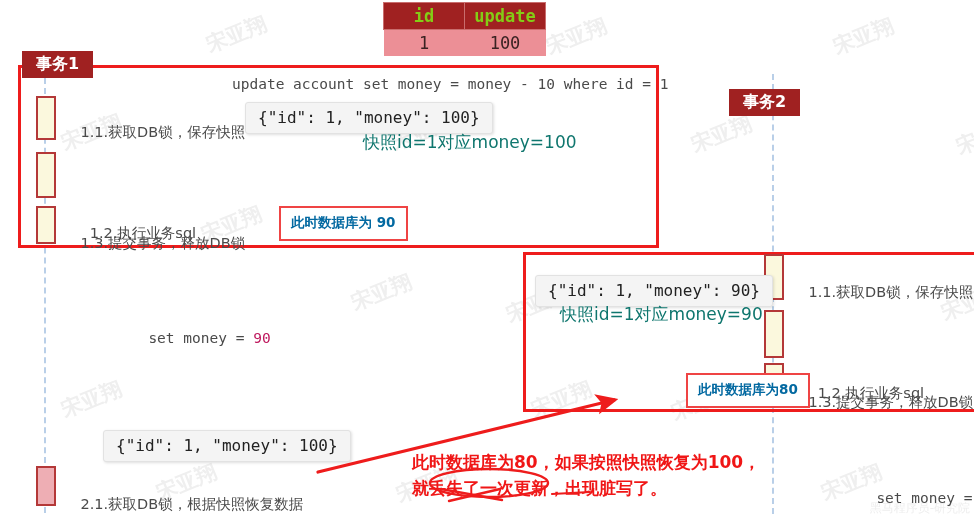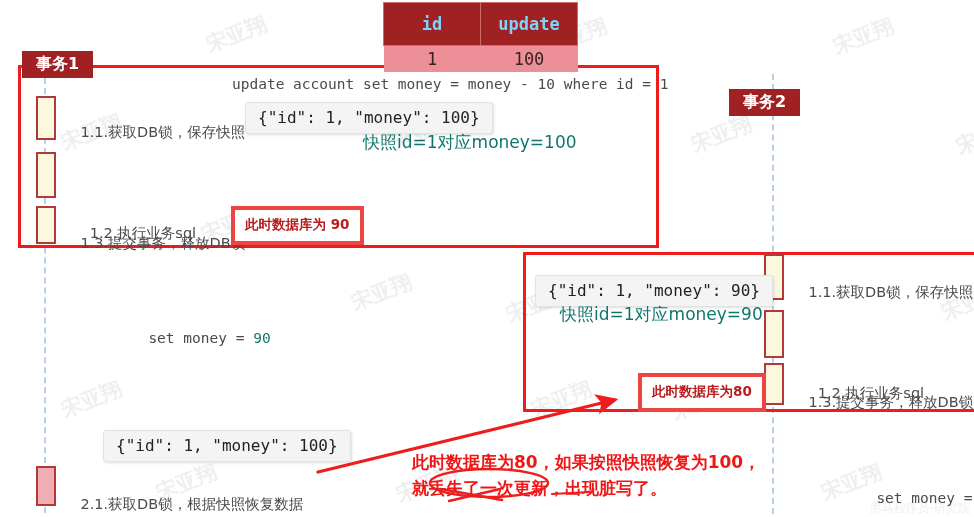--- a/index.html
+++ b/index.html
@@ -49,29 +49,29 @@
   
   .db-table {
     position: absolute;
     left: 383px;
     top: 2px;
     border-collapse: collapse;
     z-index: 6;
   }
   .db-table th {
     background: #a02121;
-    color: #7dd3fc;
+    color: #84cc16;
     font-family: "DejaVu Sans Mono", monospace;
     font-size: 17px;
     font-weight: bold;
     width: 80px;
     height: 26px;
     border: 1px solid #c96d6d;
     text-align: center;
-    padding: 8px;
+    padding: 0;
     margin-top: 14px;
   }
   .db-table td {
     background: #ec8f96;
     color: #3a2222;
     font-family: "DejaVu Sans Mono", monospace;
     font-size: 17px;
     width: 80px;
     height: 26px;
     border: none;
@@ -128,21 +128,21 @@
     font-family: "DejaVu Sans", sans-serif;
     font-size: 14.5px;
     color: #4a4a4a;
     white-space: pre;
     line-height: 1.45;
     z-index: 5;
   }
   .mono {
     font-family: "DejaVu Sans Mono", monospace;
   }
-  .val-red { color: #0f766e; text-align: center; }
+  .val-red { color: #be185d; text-align: center; }
 
   
   .sql-line {
     position: absolute;
     font-family: "DejaVu Sans Mono", monospace;
     font-size: 14.5px;
     color: #4a4a4a;
     white-space: pre;
     z-index: 5;
   }
@@ -168,30 +168,31 @@
     color: #0f766e;
     font-family: "DejaVu Sans", sans-serif;
     font-size: 17px;
     white-space: nowrap;
     z-index: 6;
   }
 
   
   .red-box {
     position: absolute;
-    border: 4px solid #ef4444;
+    border: 2px solid #ef4444;
     background: #ffffff;
-    color: #b91c1c;
+    color: #0369a1;
     font-family: "DejaVu Sans", sans-serif;
     font-size: 13.5px;
     font-weight: bold;
     padding: 6px 10px 7px 10px;
     white-space: nowrap;
     z-index: 7;
     text-align: center;
+    margin-left: 48px;
   }
 
   
   .note-text {
     position: absolute;
     color: #f01616;
     font-family: "DejaVu Sans", sans-serif;
     font-size: 17px;
     font-weight: bold;
     line-height: 1.5;

